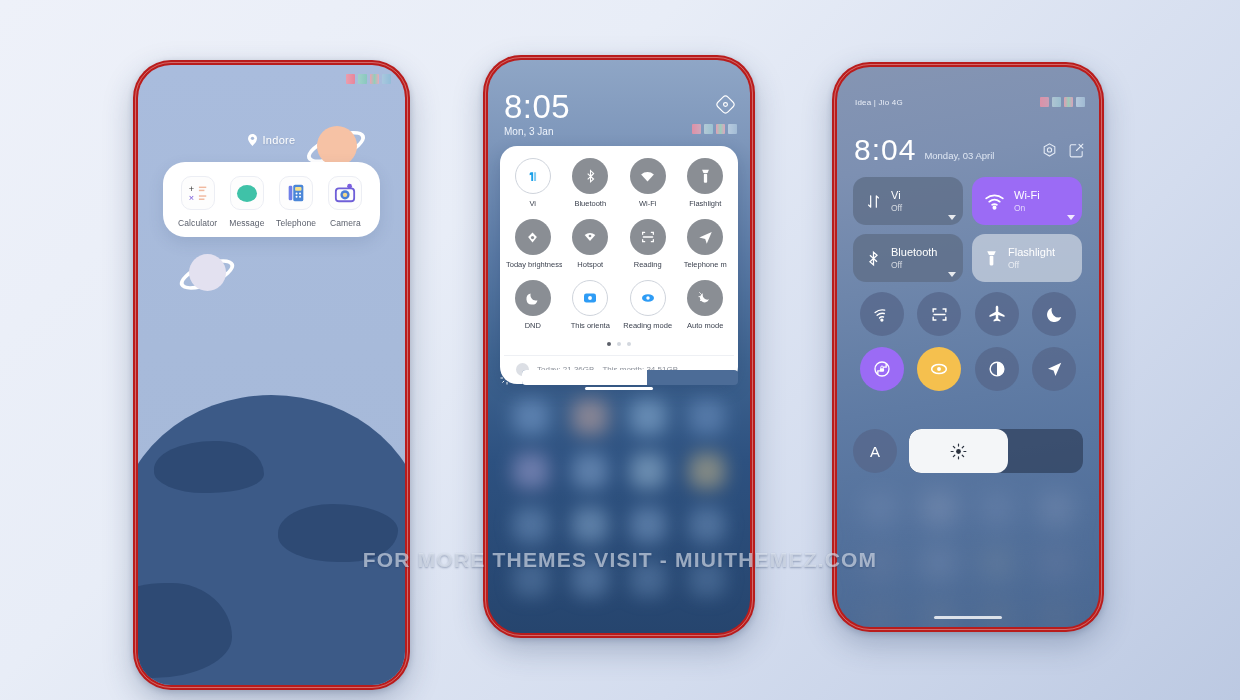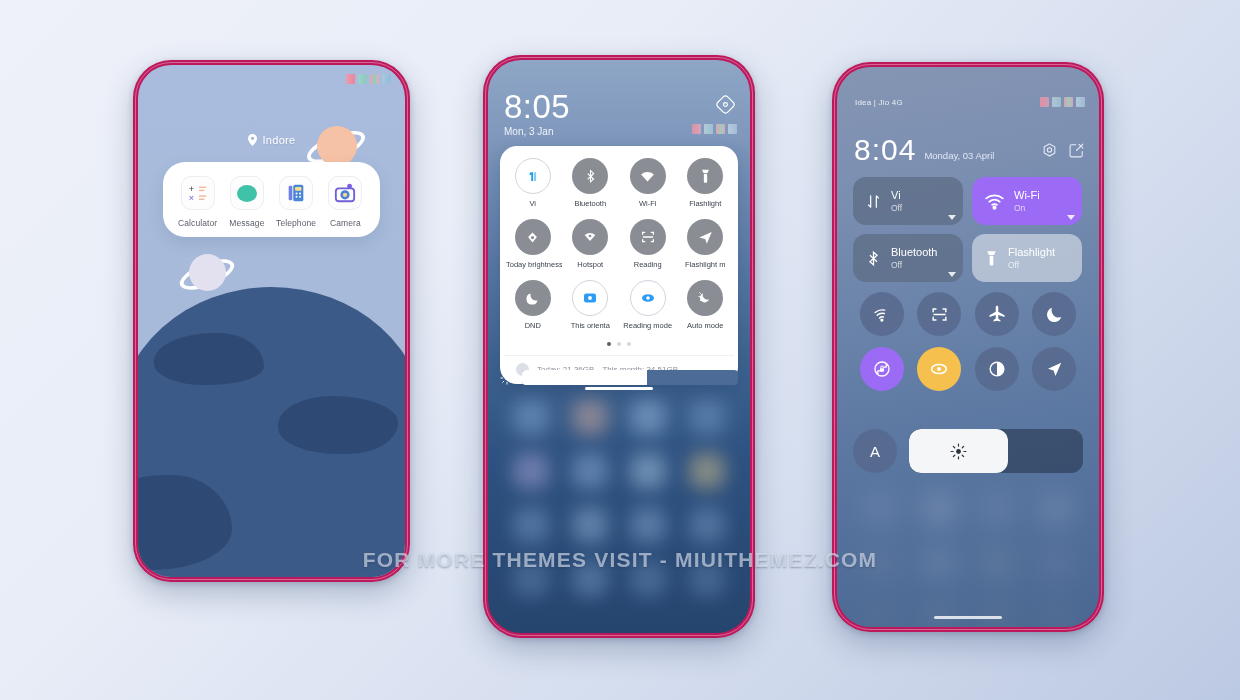--- a/index.html
+++ b/index.html
@@ -7,39 +7,39 @@
   body {
     font-family: "Liberation Sans", sans-serif;
     background: linear-gradient(135deg, #eef1f9 0%, #e8edf7 35%, #d3dcee 70%, #bcc9e2 100%);
     position: relative;
   }
 
   
   .phone {
     position: absolute;
     border-radius: 38px;
-    background: #be185d;
+    background: #b91c1c;
     padding: 5px;
     box-shadow: 0 12px 30px rgba(40,60,100,.28), 0 2px 6px rgba(30,45,80,.2);
   }
   .phone::after {
     content: "";
     position: absolute; inset: 2px;
     border-radius: 36px;
     border: 1px solid rgba(255,255,255,.35);
     pointer-events: none;
   }
   .screen {
     width: 100%; height: 100%;
     border-radius: 33px;
     overflow: hidden;
     position: relative;
   }
 
-  #phone1 { left: 133px; top: 60px;  width: 277px; height: 522px; }
+  #phone1 { left: 133px; top: 60px;  width: 277px; height: 630px; }
   #phone2 { left: 483px; top: 55px;  width: 272px; height: 583px; }
   #phone3 { left: 832px; top: 62px;  width: 272px; height: 570px; }
 
   
   .p1-bg {
     position: absolute; inset: 0;
     background: linear-gradient(180deg,#a9bcdd 0%, #a7bada 45%, #a6b9d9 100%);
   }
   .p1-planet {
     position: absolute;
@@ -393,21 +393,21 @@
         </div>
         <div class="cc-label">Reading</div>
       </div>
 
       <div class="cc-item">
         <div class="cc-circle">
           <svg width="15" height="15" viewBox="0 0 24 24">
                 <path d="M2 12L22 3l-8 19-2.5-7.5z" fill="#fff"></path>
               </svg>
         </div>
-        <div class="cc-label">Flashlight m</div>
+        <div class="cc-label">Telephone m</div>
       </div>
 
       <div class="cc-item">
         <div class="cc-circle">
           <svg width="15" height="15" viewBox="0 0 24 24">
                 <path d="M20 15A9 9 0 019 4a9 9 0 1011 11z" fill="#fff"></path>
               </svg>
         </div>
         <div class="cc-label">DND</div>
       </div>

